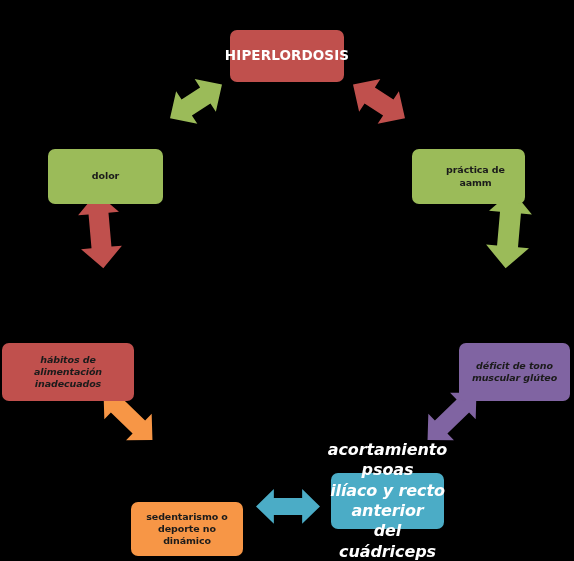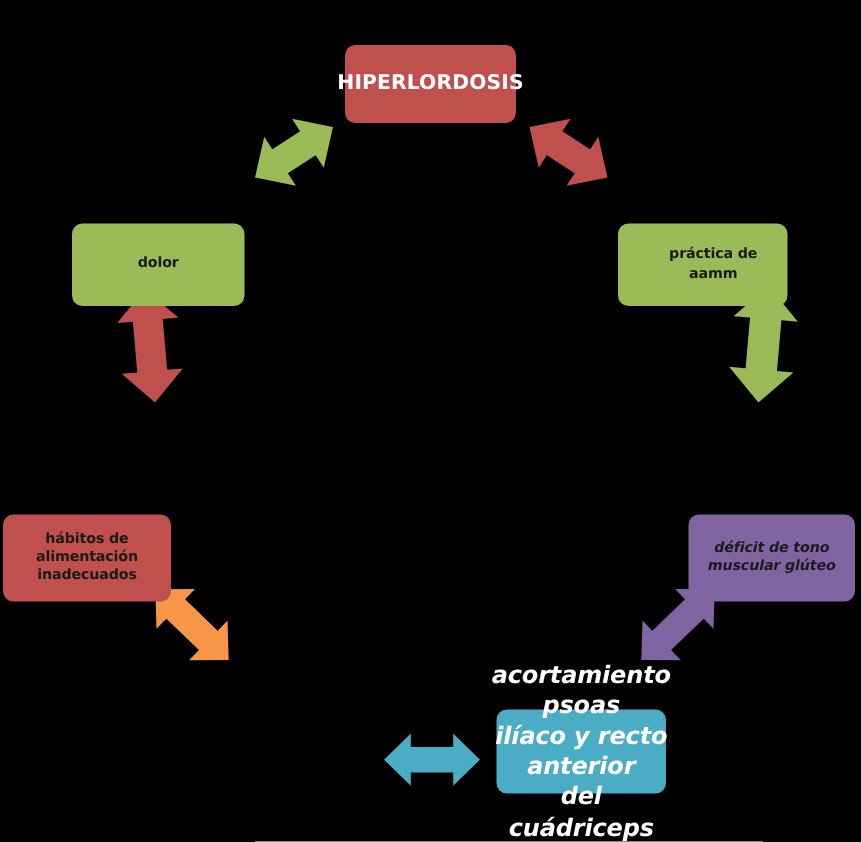--- a/index.html
+++ b/index.html
@@ -91,18 +91,22 @@
     </div>
     <div class="node dark-text" style="left: 459px; top: 315px; width: 111px; height: 58px; background: rgb(128, 100, 162); color: rgb(27, 27, 27); font-style: italic;">
       <span class="label">déficit de tono
 muscular glúteo</span>
     </div>
     <div class="node light-text" style="left: 331px; top: 473px; width: 113px; height: 56px; background: rgb(75, 172, 198); color: rgb(255, 255, 255); font-style: italic;">
       <span class="label">acortamiento  psoas
 ilíaco y recto anterior
 del cuádriceps</span>
     </div>
-    <div class="node dark-text" style="left: 2px; top: 315px; width: 112px; height: 58px; background: rgb(192, 80, 77); color: rgb(27, 27, 27);">
+    <div class="node dark-text" style="left: 131px; top: 474px; width: 112px; height: 54px; background: rgb(247, 150, 70); color: rgb(27, 27, 27);">
+      <span class="label">sedentarismo o
+deporte no dinámico</span>
+    </div>
+    <div class="node dark-text" style="left: 2px; top: 315px; width: 132px; height: 58px; background: rgb(192, 80, 77); color: rgb(27, 27, 27); font-style: italic;">
       <span class="label">hábitos de
 alimentación
 inadecuados</span>
     </div>
   </div>
 
 </body></html>

